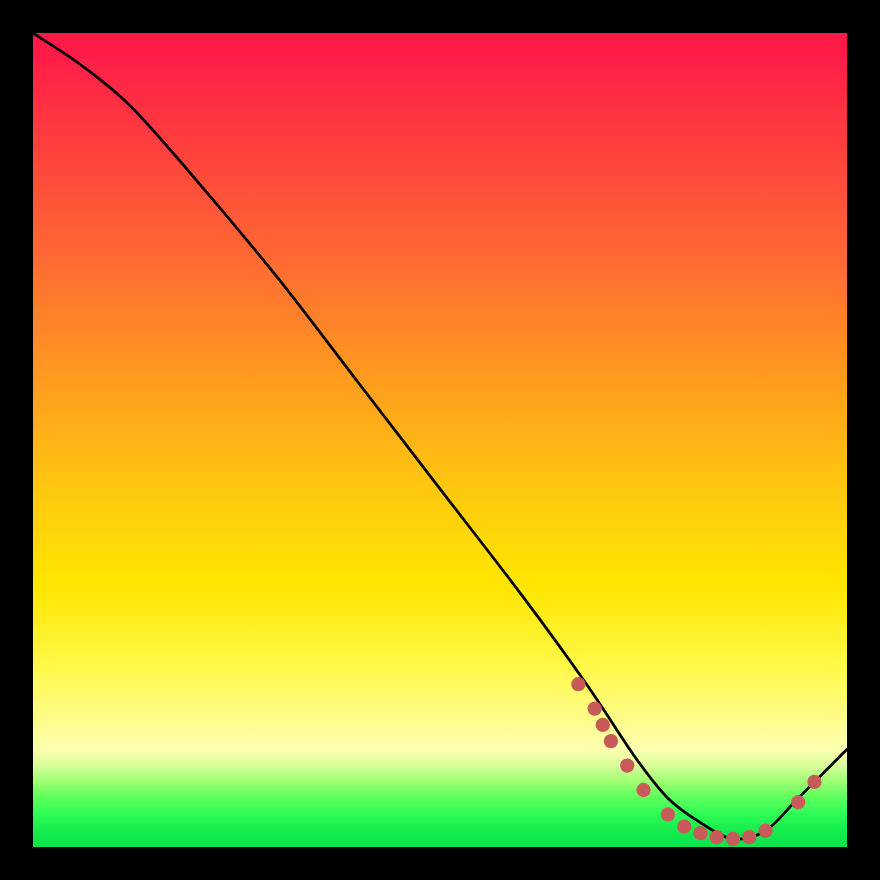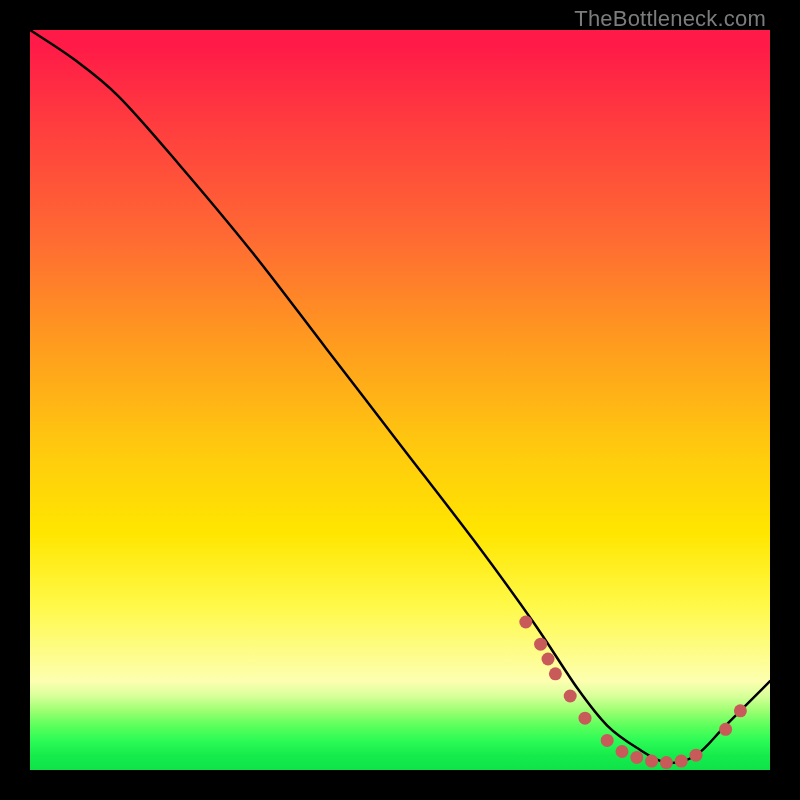--- a/index.html
+++ b/index.html
@@ -57,21 +57,20 @@
     right: 34px;
     color: #7c7c7c;
     font-size: 22px;
     letter-spacing: 0.2px;
   }
 </style>
 </head>
 <body>
 
 <div class="chart-wrap">
-  <div class="credit">TheBottleneck.com</div>
   <div class="plot-area">
     <svg class="overlay" viewBox="0 0 740 740" preserveAspectRatio="none">
       <g id="curve-group">
           <path d="M 0 0 C 7.3999999999999995 4.933333333333337, 29.6 18.50000000000002, 44.4 29.600000000000023 C 59.199999999999996 40.700000000000024, 71.53333333333333 49.33333333333336, 88.8 66.60000000000002 C 106.06666666666666 83.86666666666669, 125.8 107.30000000000005, 148 133.20000000000005 C 170.2 159.10000000000005, 197.33333333333334 191.16666666666666, 222 222 C 246.66666666666666 252.83333333333334, 271.3333333333333 286.1333333333334, 296 318.20000000000005 C 320.6666666666667 350.2666666666667, 345.3333333333333 382.3333333333333, 370 414.4 C 394.6666666666667 446.46666666666664, 421.8 481, 444 510.6 C 466.2 540.2, 485.9333333333334 567.3333333333334, 503.20000000000005 592 C 520.4666666666667 616.6666666666666, 535.2666666666667 641.3333333333334, 547.6 658.6 C 559.9333333333334 675.8666666666667, 567.3333333333334 685.7333333333333, 577.2 695.6 C 587.0666666666667 705.4666666666667, 596.9333333333333 711.6333333333333, 606.8 717.8 C 616.6666666666666 723.9666666666666, 626.5333333333333 731.3666666666667, 636.4 732.6 C 646.2666666666667 733.8333333333334, 656.1333333333333 731.3666666666667, 666 725.2 C 675.8666666666667 719.0333333333334, 683.2666666666665 707.9333333333334, 695.5999999999999 695.6 C 707.9333333333333 683.2666666666667, 732.6 658.6, 740 651.2" fill="none" stroke="#000" stroke-width="2.5" stroke-linecap="round" stroke-linejoin="round"></path>
         </g>
       <g id="marker-group">
           <circle cx="495.8" cy="592" r="6.5" fill="#c85a5a"></circle>
           <circle cx="510.59999999999997" cy="614.2" r="6.5" fill="#c85a5a"></circle>
           <circle cx="518" cy="629" r="6.5" fill="#c85a5a"></circle>
           <circle cx="525.4" cy="643.8" r="6.5" fill="#c85a5a"></circle>

